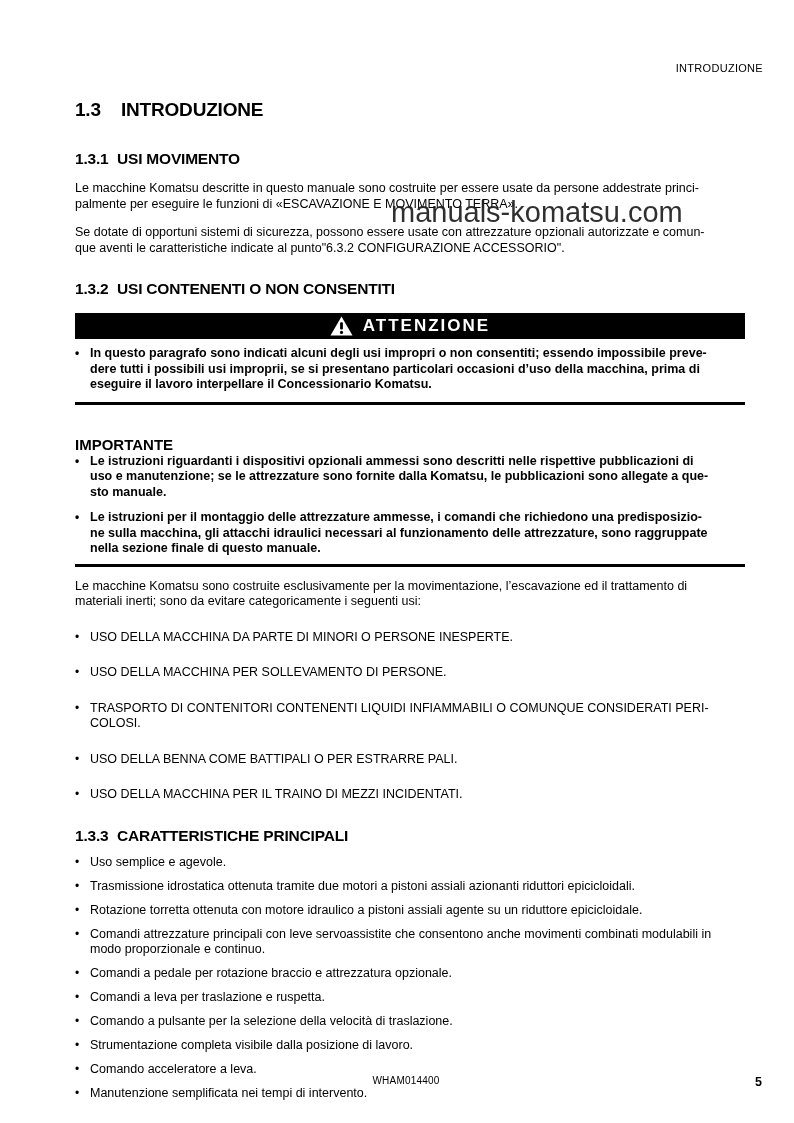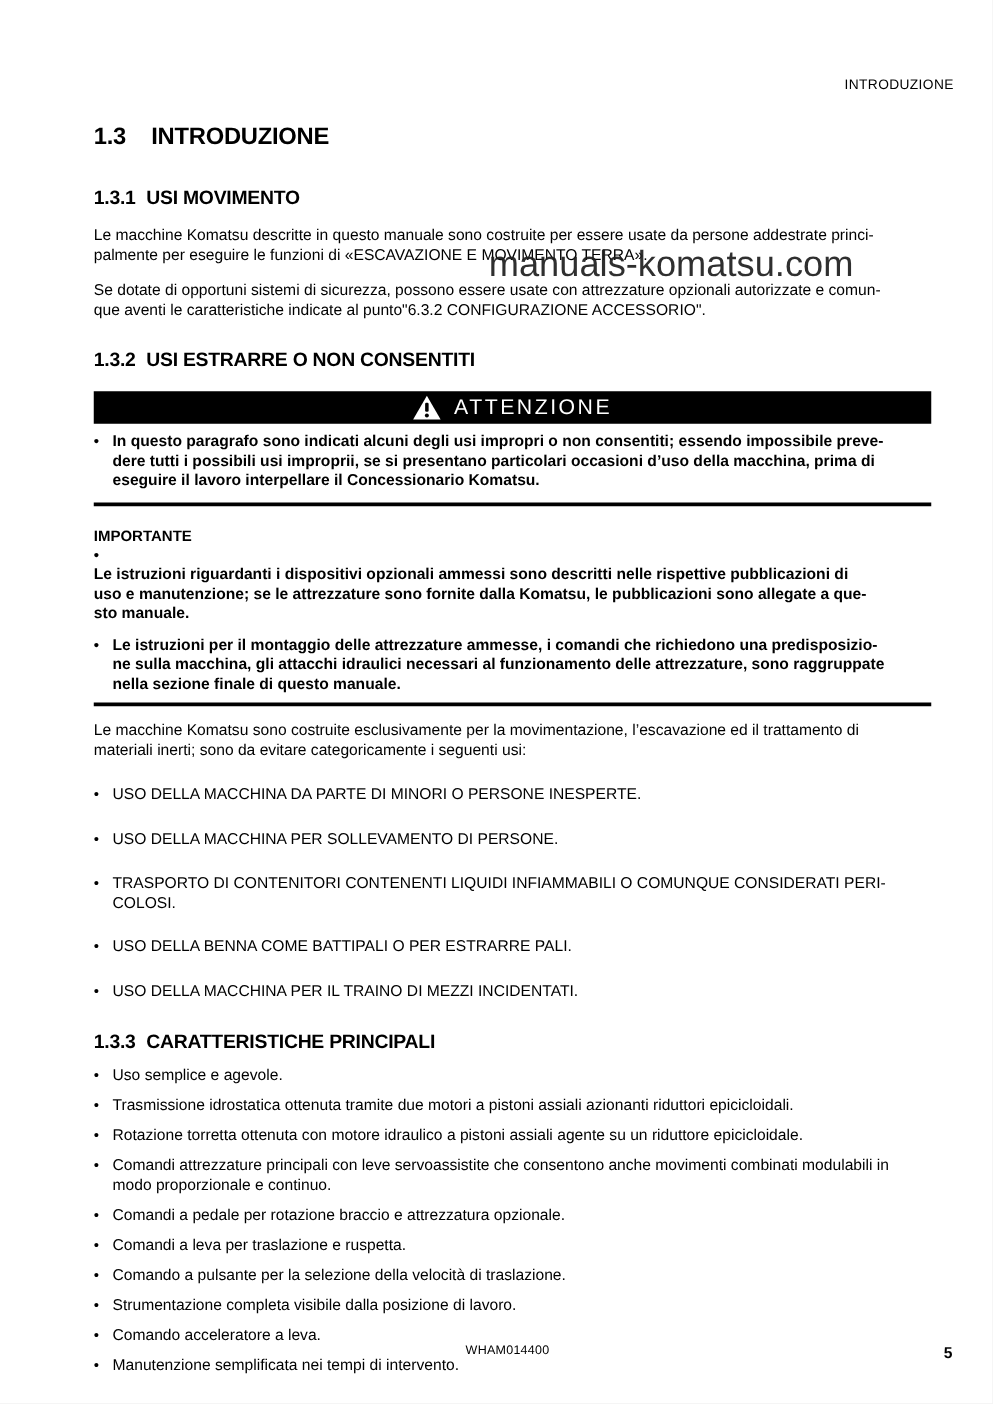--- a/index.html
+++ b/index.html
@@ -39,43 +39,43 @@
   .para{margin-top:13px;}
   .mt-h2b{margin-top:24px;}
   .warning-bar{
     margin-top:15px;
     background:#000;color:#fff;
     height:26px;
     display:flex;align-items:center;justify-content:center;
     gap:10px;
   }
   .warning-bar .warn-label{
-    font-size:17px;font-weight:normal;letter-spacing:2px;
+    font-size:17px;font-weight:bold;letter-spacing:2px;
   }
   .warn-icon{display:block;}
   .bold{font-weight:bold;}
   .bullet-item{
     display:flex;
     font-size:12.5px;line-height:15.5px;
   }
   .bullet-item .dot{
     flex:0 0 15px;text-align:left;
   }
   .bullet-item .dot::before{content:"\2022";font-size:12px;}
   .bullet-item .btxt{white-space:pre-line;}
   .warning-bullet{margin-top:7px;}
   .rule{
     border:none;border-top:3px solid #000;margin:0;
     margin-top:9px;
   }
   .importante-label{
-    margin-top:17px;
-    font-size:12px;font-weight:bold;
-  }
-  .imp-b1{margin-top:1px;flex-direction:column;}
+    margin-top:31px;
+    font-size:15px;font-weight:bold;
+  }
+  .imp-b1{margin-top:1px;}
   .imp-b2{margin-top:10px;}
   .rule2{margin-top:7px;}
   .para3{margin-top:12px;}
   .uc-list .bullet-item{margin-top:20px;}
   .uc-list{margin-top:7px;}
   .mt-h2c{margin-top:24px;}
   .feat-list{margin-top:10px;}
   .feat-list .bullet-item{margin-bottom:8.5px;}
   .watermark{
     position:absolute;left:391px;top:196px;
@@ -114,21 +114,21 @@
       <span>USI MOVIMENTO</span>
     </div>
 
     <p class="body-text para">Le macchine Komatsu descritte in questo manuale sono costruite per essere usate da persone addestrate princi-
 palmente per eseguire le funzioni di «ESCAVAZIONE E MOVIMENTO TERRA».</p>
     <p class="body-text para">Se dotate di opportuni sistemi di sicurezza, possono essere usate con attrezzature opzionali autorizzate e comun-
 que aventi le caratteristiche indicate al punto"6.3.2 CONFIGURAZIONE ACCESSORIO".</p>
 
     <div class="h2 mt-h2b">
       <span class="sec-num">1.3.2</span>
-      <span>USI ESTRARRE O NON CONSENTITI</span>
+      <span>USI CONTENENTI O NON CONSENTITI</span>
     </div>
 
     <div class="warning-bar">
       <svg class="warn-icon" width="23" height="20" viewBox="0 0 23 20" aria-hidden="true">
         <path d="M11.5 0.5 L22.5 19.5 L0.5 19.5 Z" fill="#ffffff"></path>
         <rect x="10.1" y="6.2" width="2.8" height="7.2" rx="1" fill="#000000"></rect>
         <circle cx="11.5" cy="16.4" r="1.6" fill="#000000"></circle>
       </svg>
       <span class="warn-label">ATTENZIONE</span>
     </div>

